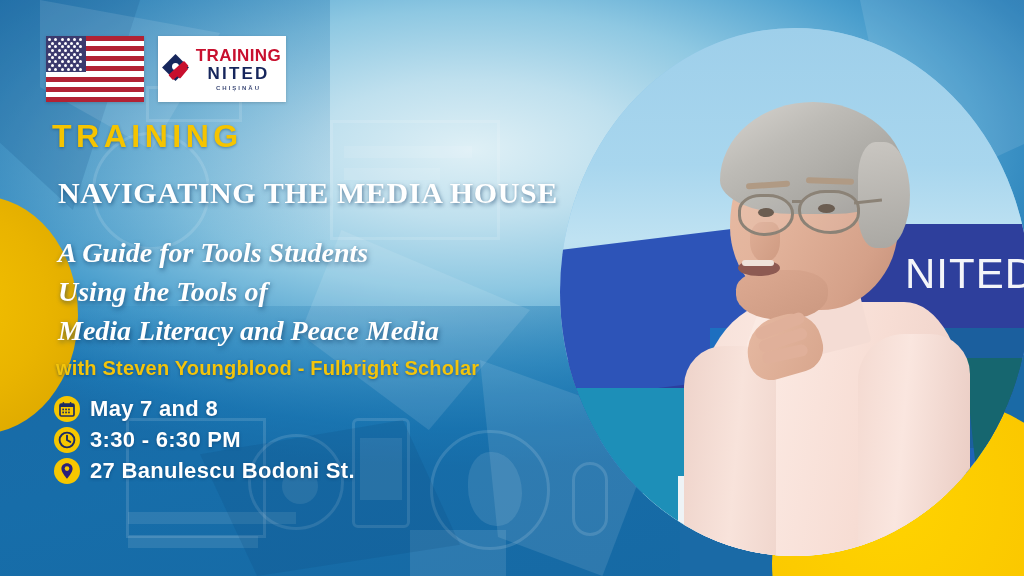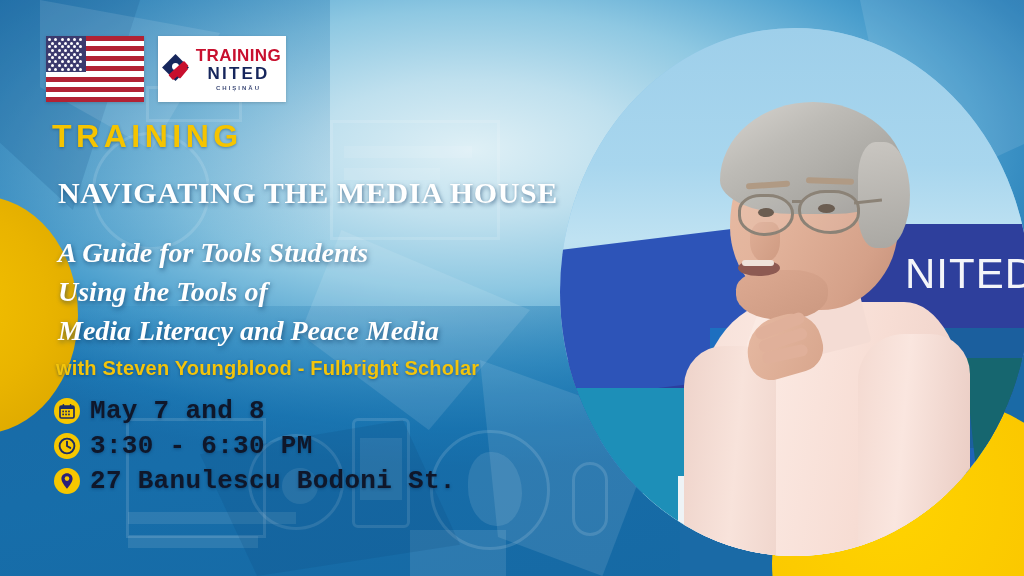--- a/index.html
+++ b/index.html
@@ -442,23 +442,23 @@
   }
   .detail-icon {
     position: relative;
     width: 26px; height: 26px;
     flex: 0 0 auto;
     border-radius: 50%;
     background: #f6c700;
     display: flex; align-items: center; justify-content: center;
   }
   .detail-text {
-    font-family: Liberation Mono, monospace;
-    font-size: 26px; font-weight: bold;
-    color: #0f172a;
+    font-family: Liberation Sans, sans-serif;
+    font-size: 22px; font-weight: bold;
+    color: #ffffff;
     text-shadow: 0 1px 3px rgba(8,50,92,0.5);
     letter-spacing: 0.3px;
   }
 
   svg.gicon { display:block; }
 </style>
 </head>
 <body>
 
 <div id="poster">

